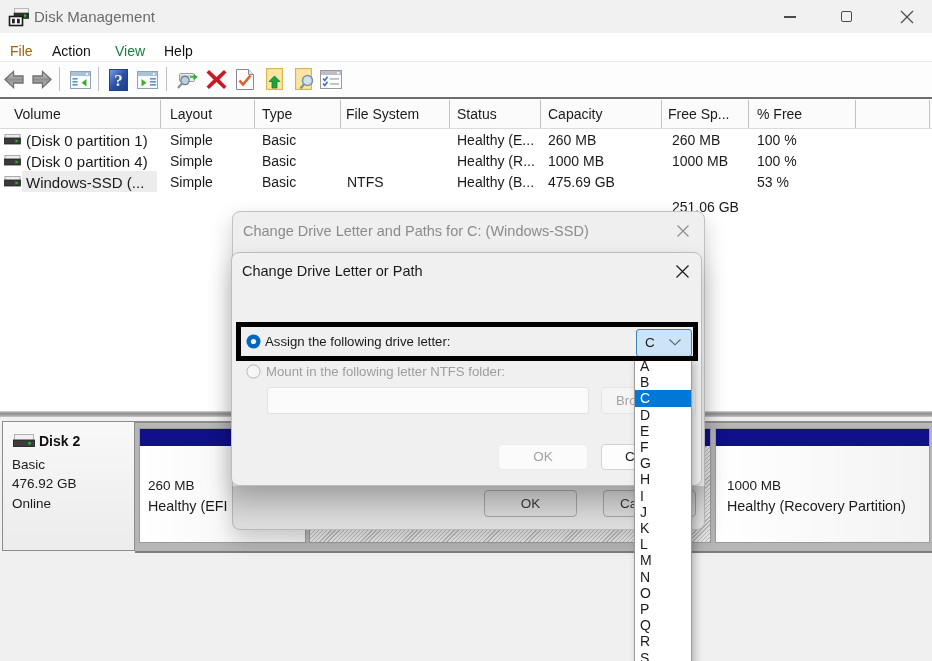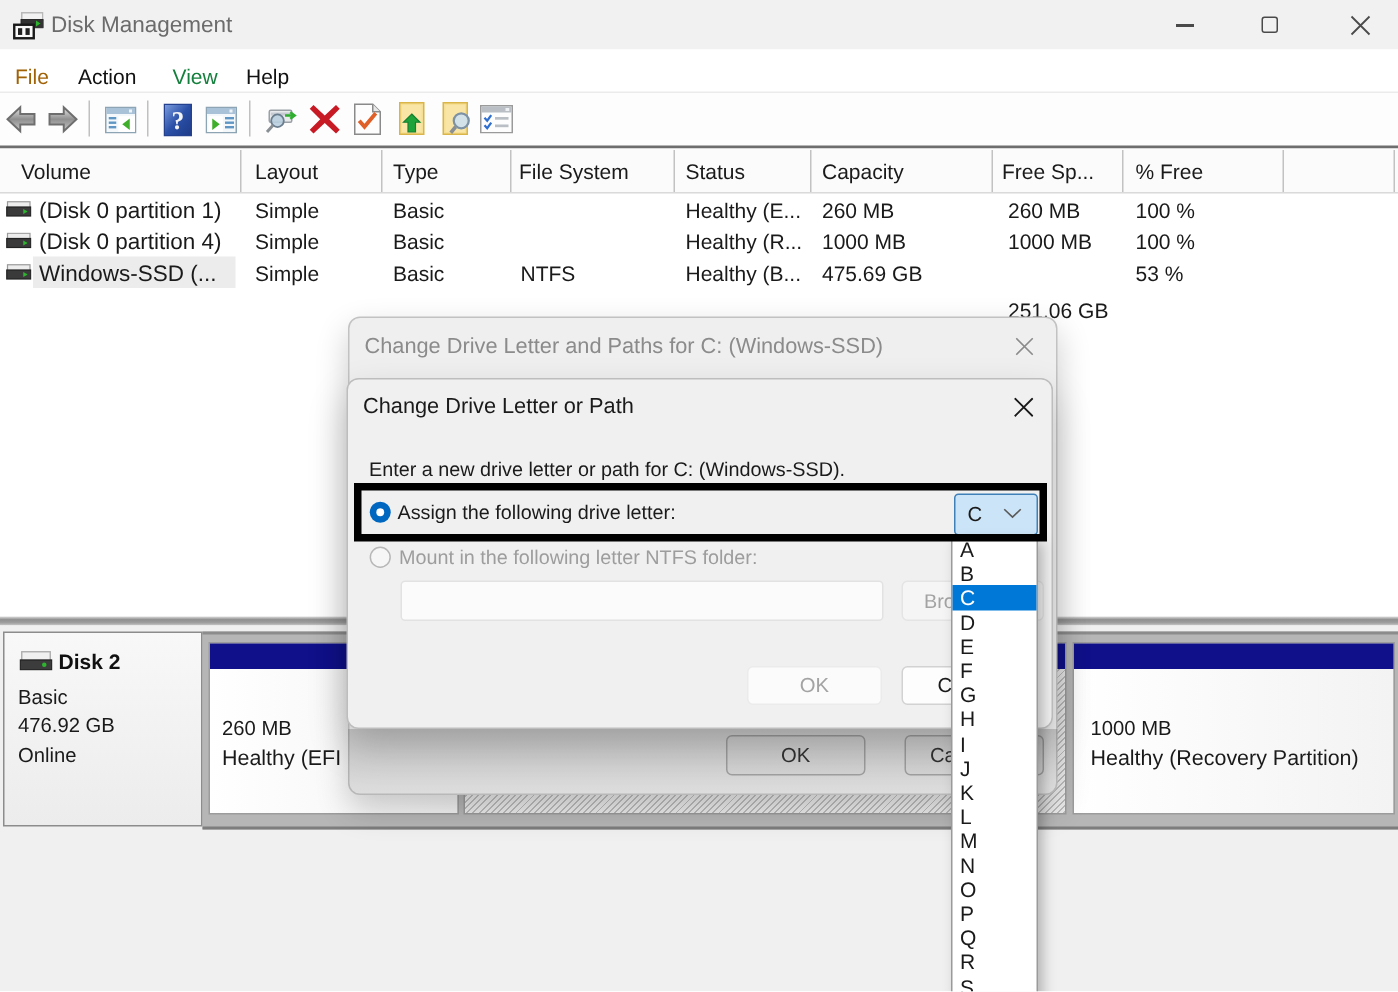--- a/index.html
+++ b/index.html
@@ -232,21 +232,20 @@
 
   <div class="abs" style="left:484px;top:490px;width:93px;height:27px;background:#ececec;border:1px solid #a8a8a8;border-radius:4px;text-align:center;line-height:26px;font-size:13.5px;color:#1a1a1a;">OK</div>
   <div class="abs" style="left:603px;top:490px;width:93px;height:27px;background:#ececec;border:1px solid #a8a8a8;border-radius:4px;text-align:left;padding-left:16px;line-height:26px;font-size:13.5px;color:#1a1a1a;">Cancel</div>
   <div class="abs" style="left:232px;top:486px;width:473px;height:44px;background:linear-gradient(rgba(105,105,105,0.30),rgba(140,140,140,0.18));border-radius:0 0 8px 8px;"></div>
 
   <div id="dlg-front" class="abs" style="left:231px;top:252px;width:471px;height:234px;background:#f0f0f0;border:1px solid #bdbdbd;border-radius:8px;box-shadow:0 12px 26px rgba(0,0,0,0.20);"></div>
   <div class="txt" style="left:242px;top:252px;height:39px;line-height:39px;font-size:14.5px;color:#1a1a1a;">Change Drive Letter or Path</div>
   <svg class="abs" style="left:676px;top:265px" width="13" height="13" viewBox="0 0 13 13">
     <path d="M0.5 0.5 L12.5 12.5 M12.5 0.5 L0.5 12.5" stroke="#1a1a1a" stroke-width="1.2"></path>
   </svg>
-  <div class="txt" style="left:246px;top:305px;font-size:13.2px;color:#1a1a1a;">Enter a new drive letter or path for C: (Windows-SSD).</div>
 
   <svg class="abs" style="left:246px;top:334px" width="15" height="15" viewBox="0 0 15 15">
     <circle cx="7.5" cy="7.5" r="7" fill="#0067c0"></circle>
     <circle cx="7.5" cy="7.5" r="2.6" fill="#ffffff"></circle>
   </svg>
   <div class="txt" style="left:265px;top:334.5px;font-size:13.2px;line-height:14px;color:#1a1a1a;">Assign the following drive letter:</div>
 
   <div class="abs" style="left:636px;top:329px;width:56px;height:28px;background:#cce4f7;border:1px solid #3f80b8;border-radius:3px;"></div>
   <div class="txt" style="left:645px;top:329px;height:28px;line-height:28px;font-size:13.5px;color:#1a1a1a;">C</div>
   <svg class="abs" style="left:668px;top:338px" width="14" height="8" viewBox="0 0 14 8">

